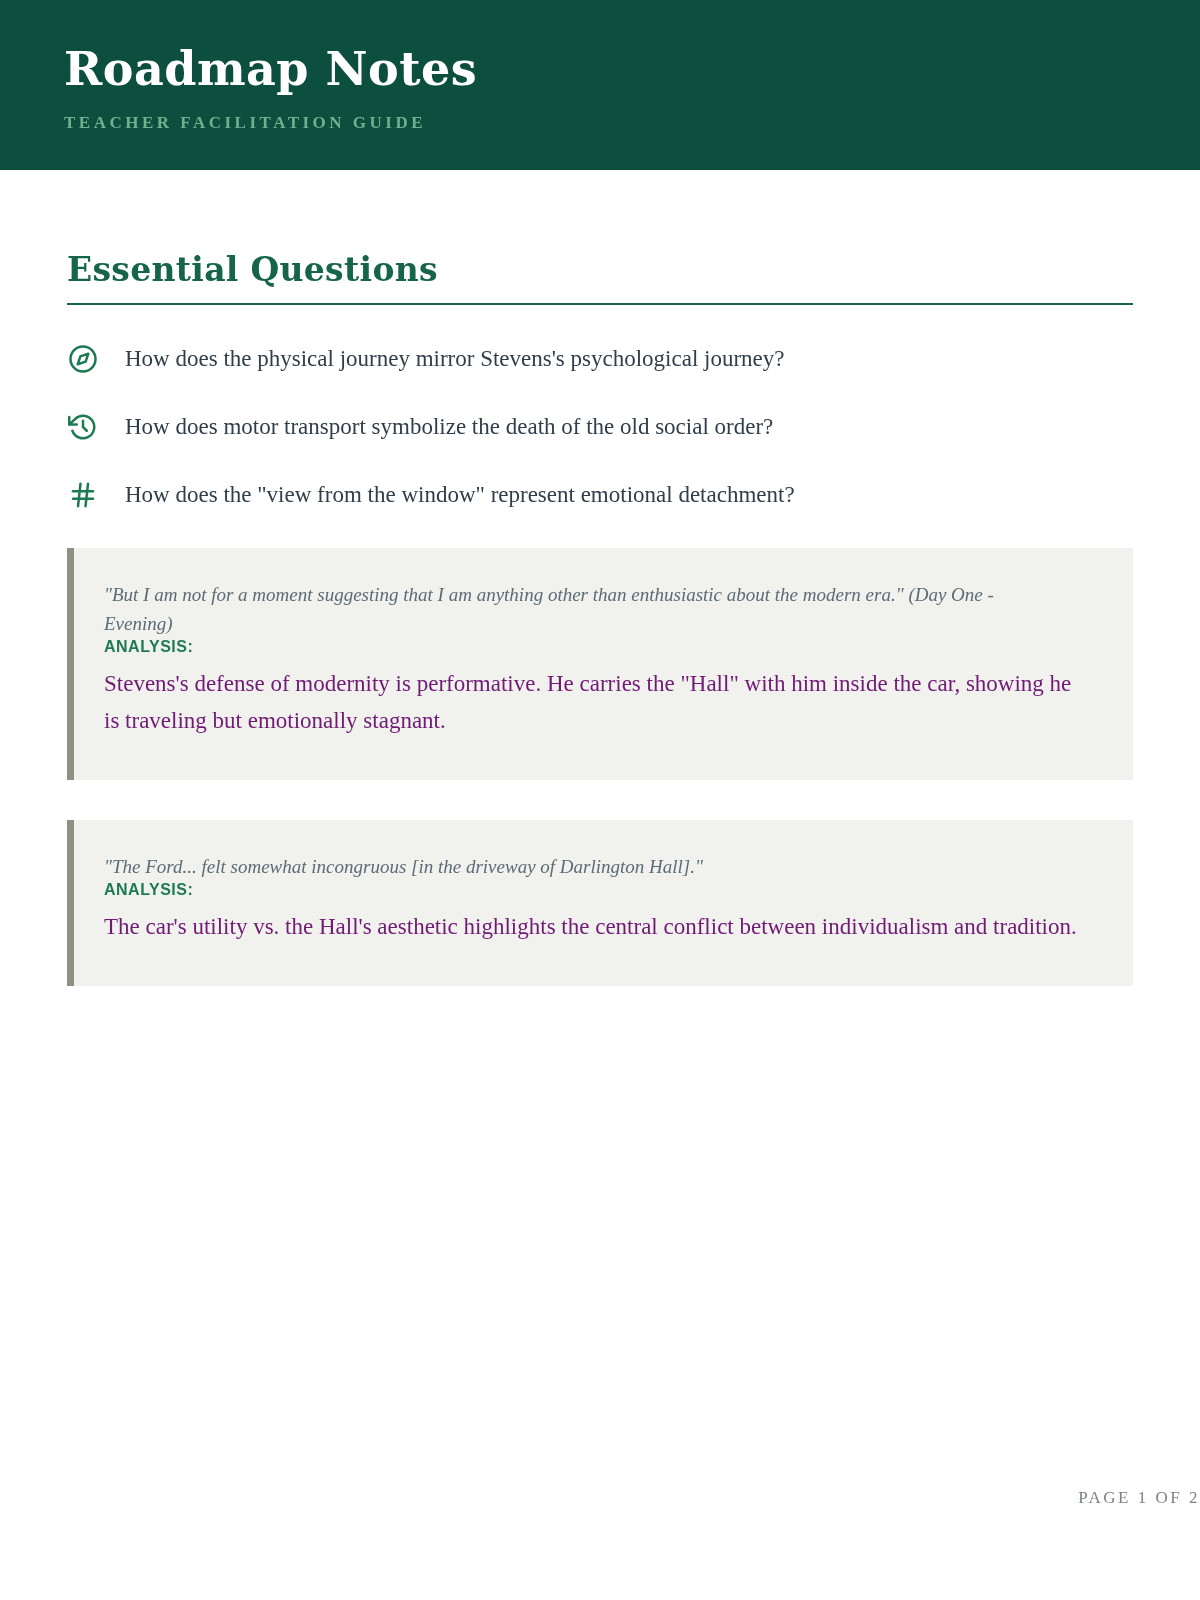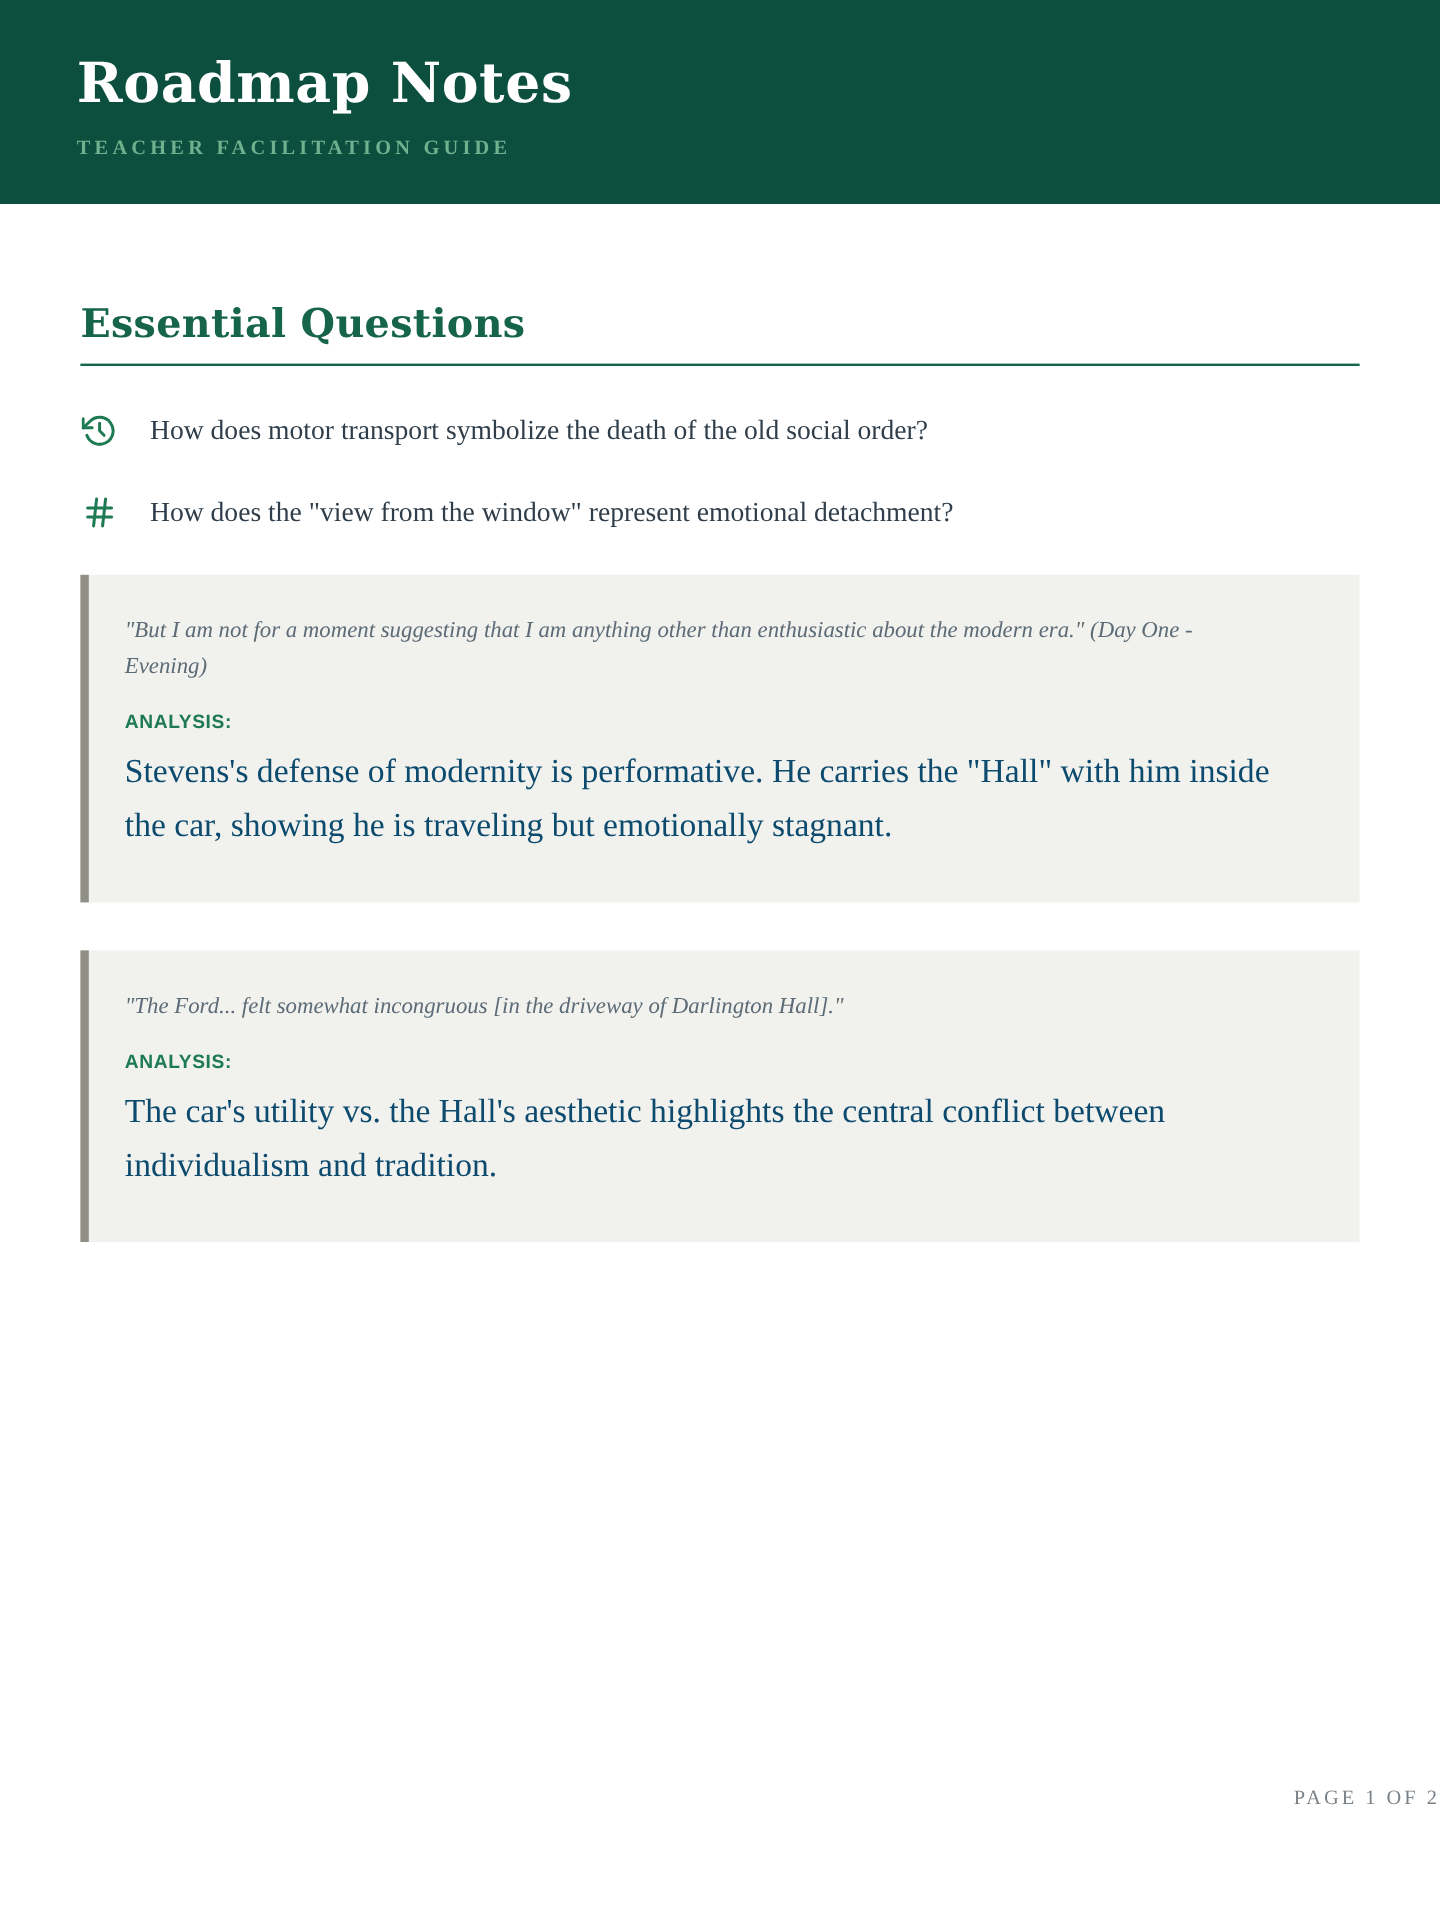--- a/index.html
+++ b/index.html
@@ -94,31 +94,30 @@
     margin-bottom:40px;
   }
   .passage-quote{
     font-style:italic;
     color:var(--quote-text);
     font-size:19px;
     line-height:1.55;
     max-width:960px;
   }
   .analysis-label{
-    margin-top:24px;
     color:var(--accent);
     font-family:"Liberation Sans","DejaVu Sans",sans-serif;
     font-weight:700;
     font-size:16px;
     letter-spacing:0.5px;
   }
   .analysis-text{
     margin-top:10px;
-    color:#0c4a6e;
-    font-size:28px;
+    color:#701a75;
+    font-size:23px;
     line-height:1.6;
     max-width:980px;
   }
   .footer{
     position:absolute;
     left:0;
     bottom:92px;
     width:100%;
     text-align:right;
     color:var(--footer-text);
@@ -136,20 +135,29 @@
     <div class="header-title">Roadmap Notes</div>
     <div class="header-subtitle">TEACHER FACILITATION GUIDE</div>
   </div>
 
   <div class="content">
 
     <div class="section-heading">Essential Questions</div>
 
     <div class="question-list">
 
+      <div class="question-item">
+        <span class="q-icon">
+          <svg viewBox="0 0 24 24">
+            <circle cx="12" cy="12" r="10"></circle>
+            <polygon points="16.24 7.76 14.12 14.12 7.76 16.24 9.88 9.88 16.24 7.76"></polygon>
+          </svg>
+        </span>
+        <span class="question-text">How does the physical journey mirror Stevens's psychological journey?</span>
+      </div>
 
       <div class="question-item">
         <span class="q-icon">
           <svg viewBox="0 0 24 24">
             <polyline points="1 4 1 10 7 10"></polyline>
             <path d="M3.51 15a9 9 0 1 0 2.13-9.36L1 10"></path>
             <polyline points="12 7 12 12 15 15"></polyline>
           </svg>
         </span>
         <span class="question-text">How does motor transport symbolize the death of the old social order?</span>

